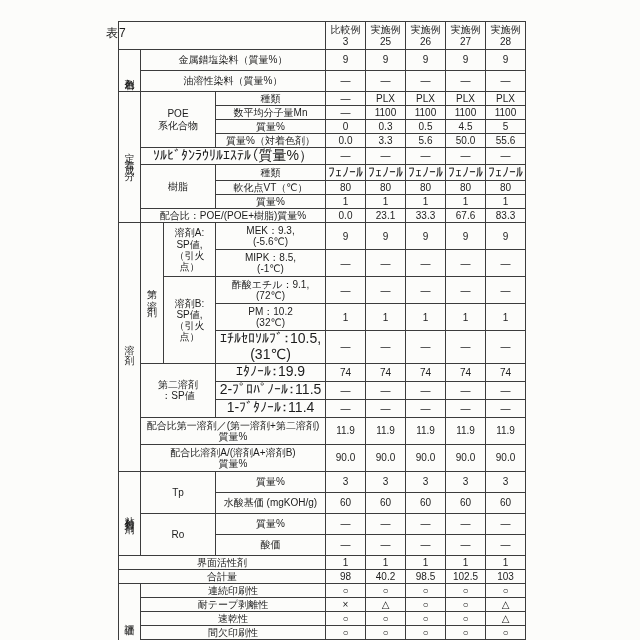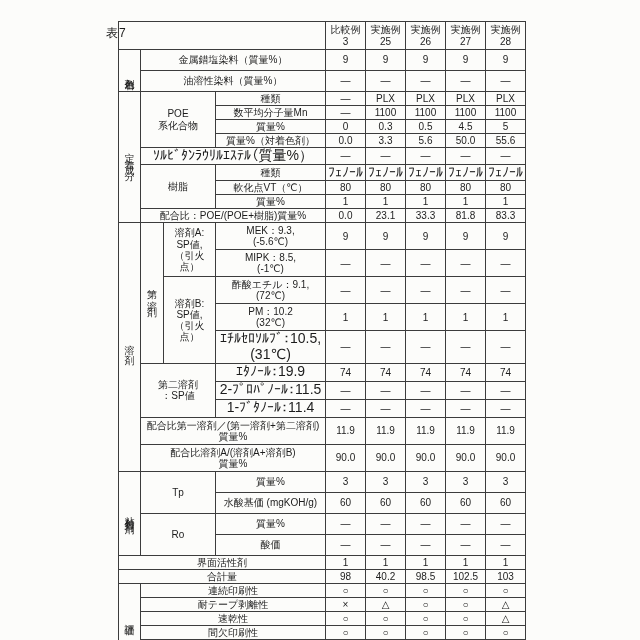--- a/index.html
+++ b/index.html
@@ -147,21 +147,21 @@
       <td>1</td>
       <td>1</td>
       <td>1</td>
       <td>1</td>
     </tr>
     <tr class="h14">
       <td class="s9" colspan="3">配合比：POE/(POE+樹脂)質量%</td>
       <td>0.0</td>
       <td>23.1</td>
       <td>33.3</td>
-      <td>81.8</td>
+      <td>67.6</td>
       <td>83.3</td>
     </tr>
 
     <tr class="h27">
       <th class="v ls10" rowspan="10">溶剤</th>
       <th class="v ls6" rowspan="5">第一溶剤</th>
       <td class="pre s9" rowspan="2">溶剤A:
 SP値,
 （引火点）</td>
       <td class="pre s9">MEK：9.3,

